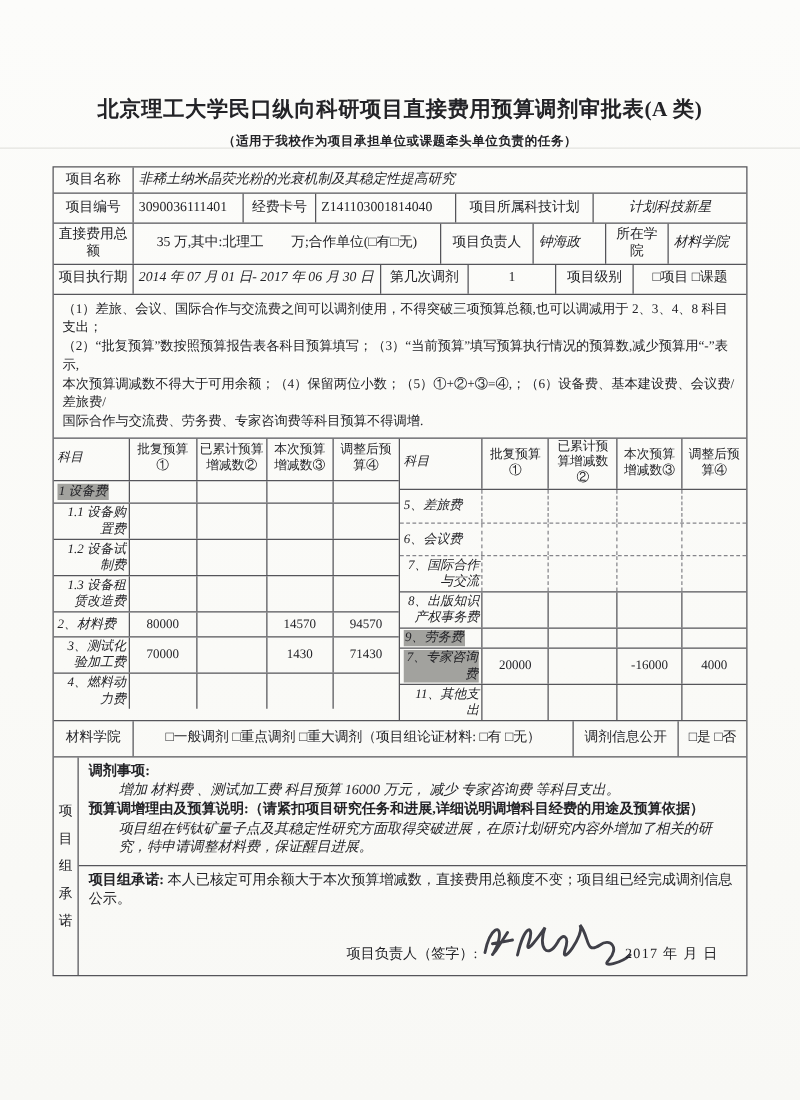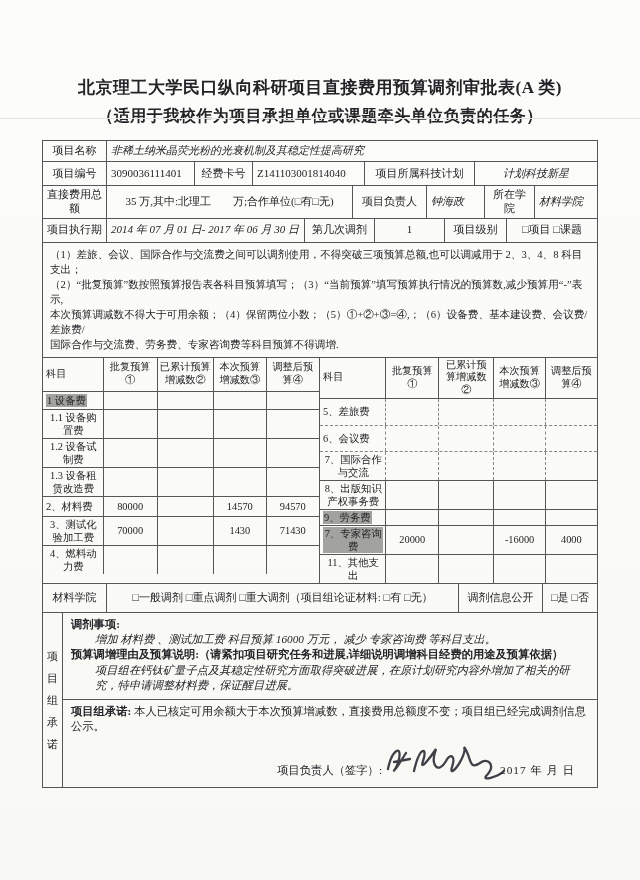--- a/index.html
+++ b/index.html
@@ -8,40 +8,40 @@
     background:#fafaf7;
     font-family:"Liberation Serif","DejaVu Serif",serif;
     color:#232327;
     position:relative;
     overflow:hidden;
   }
   .sheet { position:relative; width:640px; height:880px; background:linear-gradient(180deg,#fcfcfa 0%,#fafaf7 60%,#f8f8f5 100%); }
   .scan-edge { position:absolute; top:118px; left:0; width:640px; border-top:1px solid #e3e3df; }
   .content { padding-top:76px; }
   .title { text-align:center; font-weight:bold; font-size:17px; letter-spacing:0.5px; }
-  .subtitle { text-align:center; font-weight:bold; font-size:16px; margin-top:7px; letter-spacing:0.5px; }
+  .subtitle { text-align:center; font-weight:bold; font-size:10px; margin-top:7px; letter-spacing:0.5px; }
 
   .form { width:556px; margin:13px auto 16px; border:1.5px solid #55555a; font-size:11px; background:transparent; }
   .row { display:flex; border-bottom:1px solid #55555a; align-items:stretch; }
   .cell { border-right:1px solid #55555a; padding:2px 4px; display:flex; align-items:center; line-height:1.25; }
   .cell:last-child { border-right:none; }
   .lab { justify-content:center; text-align:center; }
   .fv { font-style:italic; }
   .num { font-style:normal; }
 
   .notes { padding:4px 7px 5px; border-bottom:1px solid #55555a; font-size:10.6px; line-height:1.42; }
 
   .budget { display:flex; border-bottom:1px solid #55555a; }
   .bhalf { width:50%; display:flex; flex-direction:column; }
   .bhalf.bleft { border-right:1px solid #55555a; }
   .brow { display:flex; border-bottom:1px solid #55555a; align-items:stretch; }
   .brow:last-child { border-bottom:none; }
   .bcell { border-right:1px solid #55555a; padding:1px 2px; display:flex; align-items:center; justify-content:center; text-align:center; font-size:10.4px; line-height:1.25; width:19%; }
   .bcell:last-child { border-right:none; }
-  .bcell.subj { justify-content:flex-start; text-align:center; padding-left:3px; }
+  .bcell.subj { justify-content:flex-start; text-align:right; padding-left:3px;font-style:italic; }
   .bleft  .bcell.subj { width:22%; } .bleft  .bcell.w2 { width:20.5%; } .bleft .bcell.w1 { width:19.5%; }
   .bright .bcell.subj { width:24%; } .bright .bcell.w2 { width:20%;   } .bright .bcell.w1 { width:19%; }
   .bright .bcell.w3 { width:18.5%; } .bright .bcell.w4 { width:18.5%; }
   .bhead { min-height:34px; }
   .bhead .bcell { font-size:10.2px; }
   .brow.dashed { border-bottom:1px dashed #85858a; }
   .brow.dashed.bsolid { border-bottom:1px solid #55555a; }
   .brow.dashed .bcell { border-right-style:dashed; border-right-color:#85858a; }
   .brow.dashed .bcell:last-child { border-right:none; }
   .hl { background:#a2a29e; padding:0 1px; }

